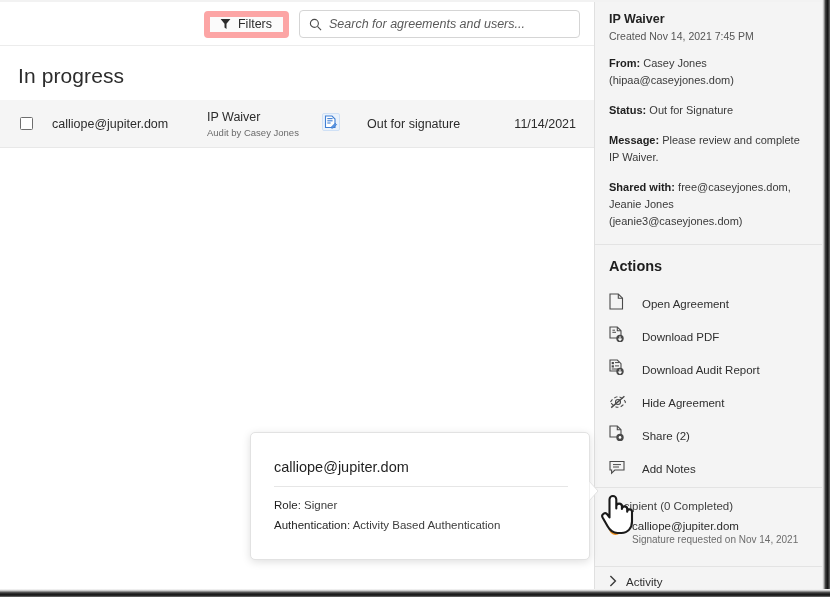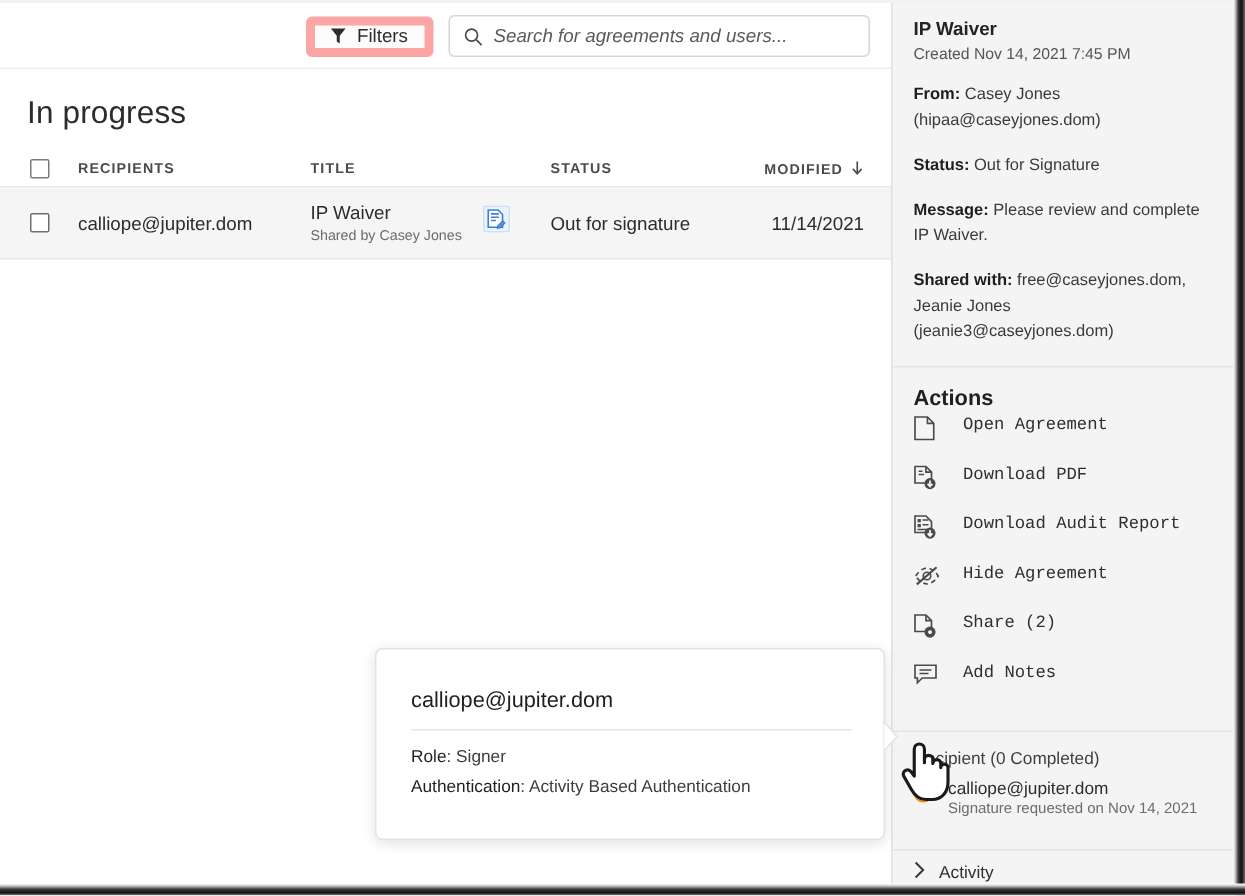--- a/index.html
+++ b/index.html
@@ -199,25 +199,24 @@
 
   .rp-meta { font-size: 11px; color: #3a3a3a; margin-top: 13px; line-height: 17px; }
   .rp-meta b { color: #1e1e1e; }
 
   .rp-h2 {
     font-size: 14.5px; font-weight: bold; color: #1f1f1f;
     padding: 13px 14px 3px 14px;
   }
 
   .action-row {
-    display: flex; align-items: flex-start;
+    display: flex; align-items: flex-end;
     height: 33px;
     padding-left: 14px;
     cursor: pointer;
-    font-family: Liberation Mono, monospace;
   }
   .action-row .ico {
     width: 24px; display: flex; align-items: center; justify-content: flex-start;
   }
   .action-row .lbl {
     font-size: 11.5px; color: #2f2f2f; margin-left: 9px;
   }
 
   .rp-recip-head {
     font-size: 11.5px; color: #3f3f3f;
@@ -283,49 +282,29 @@
         </div>
 
       </div>
     </div>
     <div class="toolbar-divider"></div>
 
     <div class="page-title">In progress</div>
 
     <div class="table">
 
-      <div class="t-head">
-        <div class="c-check">
-          <div class="checkbox hdr"></div>
-        </div>
-        <div class="c-recip th">RECIPIENTS</div>
-        <div class="c-title th">TITLE</div>
-        <div class="c-doc"></div>
-        <div class="c-status th">STATUS</div>
-        <div class="c-mod">
-          <span class="th th-mod">
-            <span>MODIFIED</span>
-            <span>
-              <svg width="9" height="10" viewBox="0 0 9 10">
-                <line x1="4.5" y1="0.6" x2="4.5" y2="8.4" stroke="#4b4b4b" stroke-width="1.1"></line>
-                <path d="M1.6 5.6 L4.5 8.8 L7.4 5.6" fill="none" stroke="#4b4b4b" stroke-width="1.1"></path>
-              </svg>
-            </span>
-          </span>
-        </div>
-      </div>
 
       <div class="t-row">
         <div class="c-check">
           <div class="checkbox"></div>
         </div>
         <div class="c-recip td-recip">calliope@jupiter.dom</div>
         <div class="c-title">
           <div class="td-title">IP Waiver</div>
-          <div class="td-sub">Shared by Casey Jones</div>
+          <div class="td-sub">Audit by Casey Jones</div>
         </div>
         <div class="c-doc">
           <span>
             <svg width="18" height="18" viewBox="0 0 18 18">
               <rect x="0.5" y="0.5" width="17" height="17" rx="1.5" fill="#eaf2fb" stroke="#cfe0f5" stroke-width="1"></rect>
               <path d="M3.5 3 L10 3 L13 6 L13 14.5 L3.5 14.5 Z" fill="#ffffff" stroke="#3f7fd4" stroke-width="1.1"></path>
               <line x1="5.3" y1="5.6" x2="10.6" y2="5.6" stroke="#3f7fd4" stroke-width="1.1"></line>
               <line x1="5.3" y1="7.8" x2="10.6" y2="7.8" stroke="#3f7fd4" stroke-width="1.1"></line>
               <line x1="5.3" y1="10" x2="8.6" y2="10" stroke="#3f7fd4" stroke-width="1.1"></line>
               <path d="M9.8 13.6 L13.2 10.2 L14.6 11.6 L11.2 15 L9.6 15.2 Z" fill="#5b95e0" stroke="#3f7fd4" stroke-width="0.8"></path>

